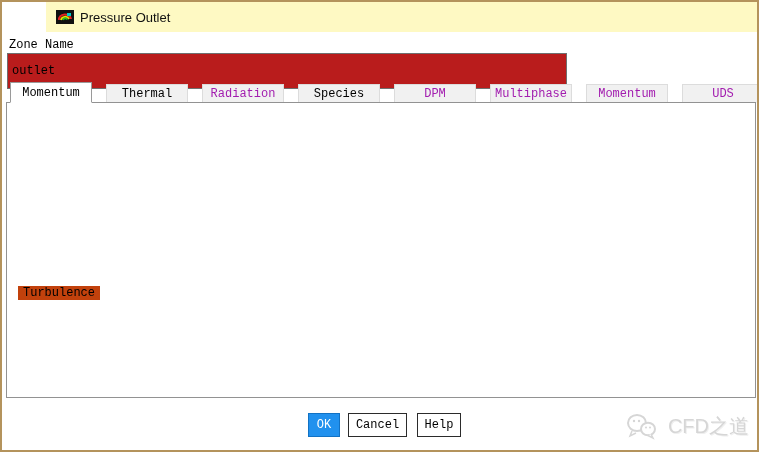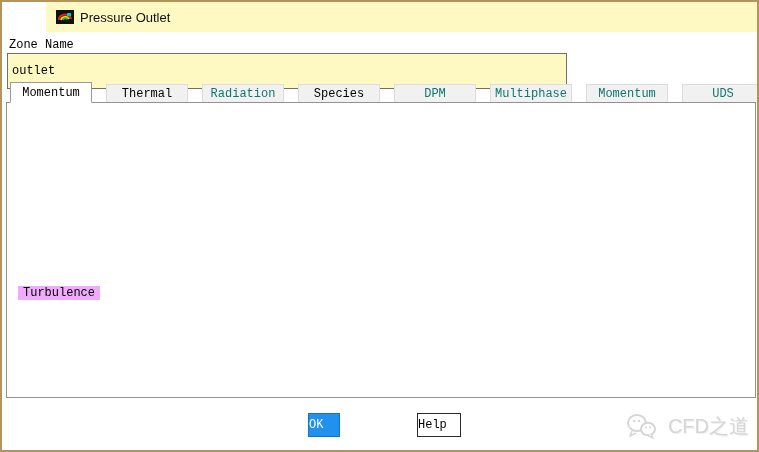--- a/index.html
+++ b/index.html
@@ -12,49 +12,49 @@
   }
   
   .titlebar { position:absolute; left:0; top:0; width:100%; height:30px; background:#fef9c3;margin-left:44px; }
   .app-icon { position:absolute; left:10px; top:8px; width:18px; height:14px; }
   .title-text { position:absolute; left:34px; top:8px; font-family:"Liberation Sans",sans-serif; font-size:13px; color:#111; }
   .close-btn { position:absolute; right:8px; top:6px; width:18px; height:18px; text-align:center; line-height:18px;
     font-family:"Liberation Sans",sans-serif; font-size:14px; color:#222; cursor:pointer; }
   
   .zone-label { position:absolute; left:7px; top:36px; }
   .zone-input { position:absolute; left:5px; top:51px; width:560px; height:36px;
-    border:1px solid #6f6f6f; font:12px "Liberation Mono",monospace; padding:0 4px; background:#fef9c3; }
+    border:1px solid #6f6f6f; font:12px "Liberation Mono",monospace; padding:0 4px; background:#b91c1c; }
   
   .tabbar { position:absolute; left:8px; top:80px; height:21px; white-space:nowrap; }
   .tab { display:inline-block; vertical-align:bottom; width:82px; height:19px; margin-right:14px;
     text-align:center; line-height:19px; background:#f1f1f1; border:1px solid #dcdcdc; border-bottom:none;
     color:#000; cursor:pointer; }
   .tab.active { height:21px; line-height:21px; background:#fff; border:1px solid #9a9a9a; border-bottom:1px solid #fff; position:relative; z-index:3; }
-  .tab.disabled { color:#0f766e; cursor:default; }
+  .tab.disabled { color:#a21caf; cursor:default; }
   
   .panel { position:absolute; left:4px; top:100px; width:750px; height:296px;
     border:1px solid #929292; background:#fff; z-index:1; }
   .lbl { position:absolute; text-align:right; white-space:nowrap; }
   .tin { position:absolute; height:19px; border:1px solid #6f6f6f; background:#fff;
     font:12px "Liberation Mono",monospace; padding:0 4px; }
   .combo { position:absolute; height:19px; border:1px solid #6f6f6f; background:#fff; cursor:pointer; }
   .combo .val { position:absolute; left:5px; top:2px; white-space:nowrap; }
   .arrow-btn { position:absolute; right:1px; top:1px; width:17px; height:15px; background:#fbfbfb;
     box-shadow: inset -2px -2px 0 #6a6a6a; display:flex; flex-direction:column; align-items:center; justify-content:center; }
   .tri { width:0; height:0; border-left:4px solid transparent; border-right:4px solid transparent; border-top:5px solid #000; }
   .tri-line { width:9px; height:1px; background:#000; margin-top:1px; }
   .pbtn { position:absolute; width:17px; height:19px; border:1px solid #2b2b2b; background:#fff;
     text-align:center; line-height:17px; cursor:pointer; }
   .cb-box { position:absolute; width:13px; height:13px; border:1px solid #5a5a5a; background:#fff; cursor:pointer; }
   .cb-lbl { position:absolute; white-space:nowrap; }
   .group { position:absolute; left:8px; top:291px; width:740px; height:97px; border:1px solid #ababab; }
-  .group-legend { position:absolute; left:16px; top:284px; background:#f0abfc; padding:0 5px; z-index:2; }
+  .group-legend { position:absolute; left:16px; top:284px; background:#c2410c; padding:0 5px; z-index:2; }
   
   .btn { position:absolute; top:411px; height:24px; border:1px solid #2b2b2b; background:#fff;
-    font:12px "Liberation Mono",monospace; text-align:left; line-height:22px; cursor:pointer; }
+    font:12px "Liberation Mono",monospace; text-align:center; line-height:22px; cursor:pointer; }
   .btn-ok { left:306px; width:32px; background:#2191ee; border-color:#1272c4; color:#fff; }
   .btn-cancel { left:346px; width:59px; }
   .btn-help { left:415px; width:44px; }
   
   .watermark { position:absolute; right:8px; bottom:10px; display:flex; align-items:center; gap:8px;
     color:#d6d6d6; font-family:"Liberation Sans",sans-serif; font-size:20px;
     text-shadow:1px 1px 0 #efefef; user-select:none; }
 </style>
 </head>
 <body>
@@ -156,20 +156,21 @@
   <input class="tin" style="left: 320px; top: 360px; width: 208px;" type="text" value="1">
   <div class="combo" style="left:536px;top:360px;width:204px;">
     <span class="val">constant</span>
     <span class="arrow-btn">
         <span class="tri"></span>
         <span class="tri-line"></span>
       </span>
   </div>
 
   <div class="btn btn-ok">OK</div>
+  <div class="btn btn-cancel">Cancel</div>
   <div class="btn btn-help">Help</div>
 
   <div class="watermark">
     <svg width="36" height="28" viewBox="0 0 36 28">
       <ellipse cx="13" cy="11" rx="9" ry="8" fill="none" stroke="#d6d6d6" stroke-width="2"></ellipse>
       <ellipse cx="24" cy="17" rx="7" ry="6.2" fill="#fff" stroke="#d6d6d6" stroke-width="2"></ellipse>
       <circle cx="10" cy="9" r="1.2" fill="#d6d6d6"></circle>
       <circle cx="15" cy="9" r="1.2" fill="#d6d6d6"></circle>
       <circle cx="22" cy="15.5" r="1" fill="#d6d6d6"></circle>
       <circle cx="26" cy="15.5" r="1" fill="#d6d6d6"></circle>

